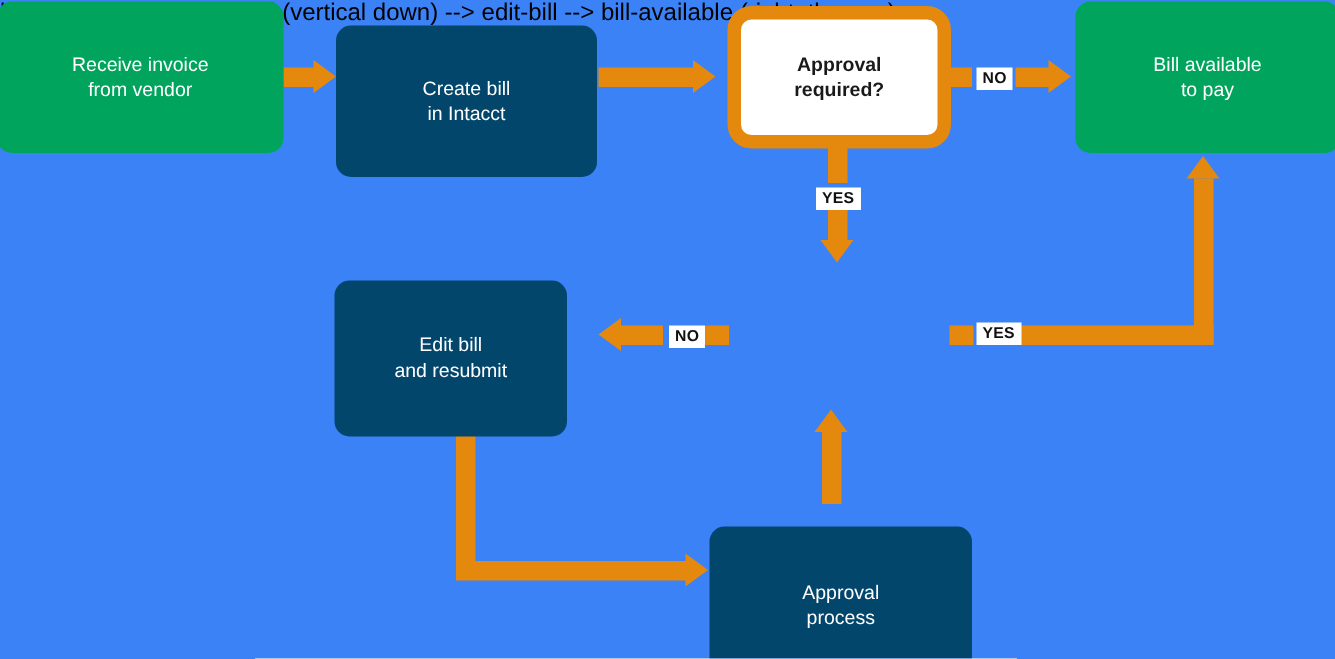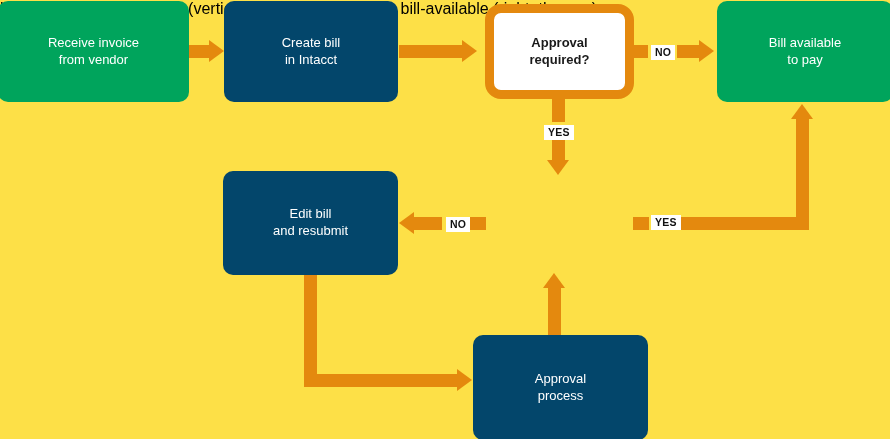--- a/index.html
+++ b/index.html
@@ -8,21 +8,21 @@
     padding: 0;
     background: #ffffff;
   }
   body {
     font-family: "Liberation Sans", sans-serif;
   }
   #canvas {
     position: relative;
     width: 890px;
     height: 439px;
-    background: #fde047;
+    background: #3b82f6;
     overflow: hidden;
   }
   
   .node {
     position: absolute;
     box-sizing: border-box;
     display: flex;
     align-items: center;
     justify-content: center;
     text-align: center;
@@ -34,20 +34,21 @@
     background: #00A45C;
     color: #ffffff;
     font-size: 13px;
     font-weight: 400;
   }
   .node.navy {
     background: #03466B;
     color: #ffffff;
     font-size: 13px;
     font-weight: 400;
+    margin-top: 16px;
   }
   .node.decision {
     background: #ffffff;
     border: 9px solid #E4890E;
     color: #1a1a1a;
     font-size: 13px;
     font-weight: 700;
     border-radius: 16px;
   }
   
@@ -151,19 +152,19 @@
   <div class="node navy" style="left:224px; top:1px; width:174px; height:101px;">Create bill
 in Intacct</div>
 
   <div class="node decision" style="left:485px; top:4px; width:149px; height:95px;">Approval
 required?</div>
 
   <div class="node green" style="left:717px; top:1px; width:176px; height:101px;">Bill available
 to pay</div>
 
 
-  <div class="node navy" style="left:223px; top:171px; width:175px; height:104px;">Edit bill
+  <div class="node navy" style="left:223px; top:171px; width:155px; height:104px;">Edit bill
 and resubmit</div>
 
   <div class="node navy" style="left:473px; top:335px; width:175px; height:105px;">Approval
 process</div>
 
 </div>
 
 </body></html>

